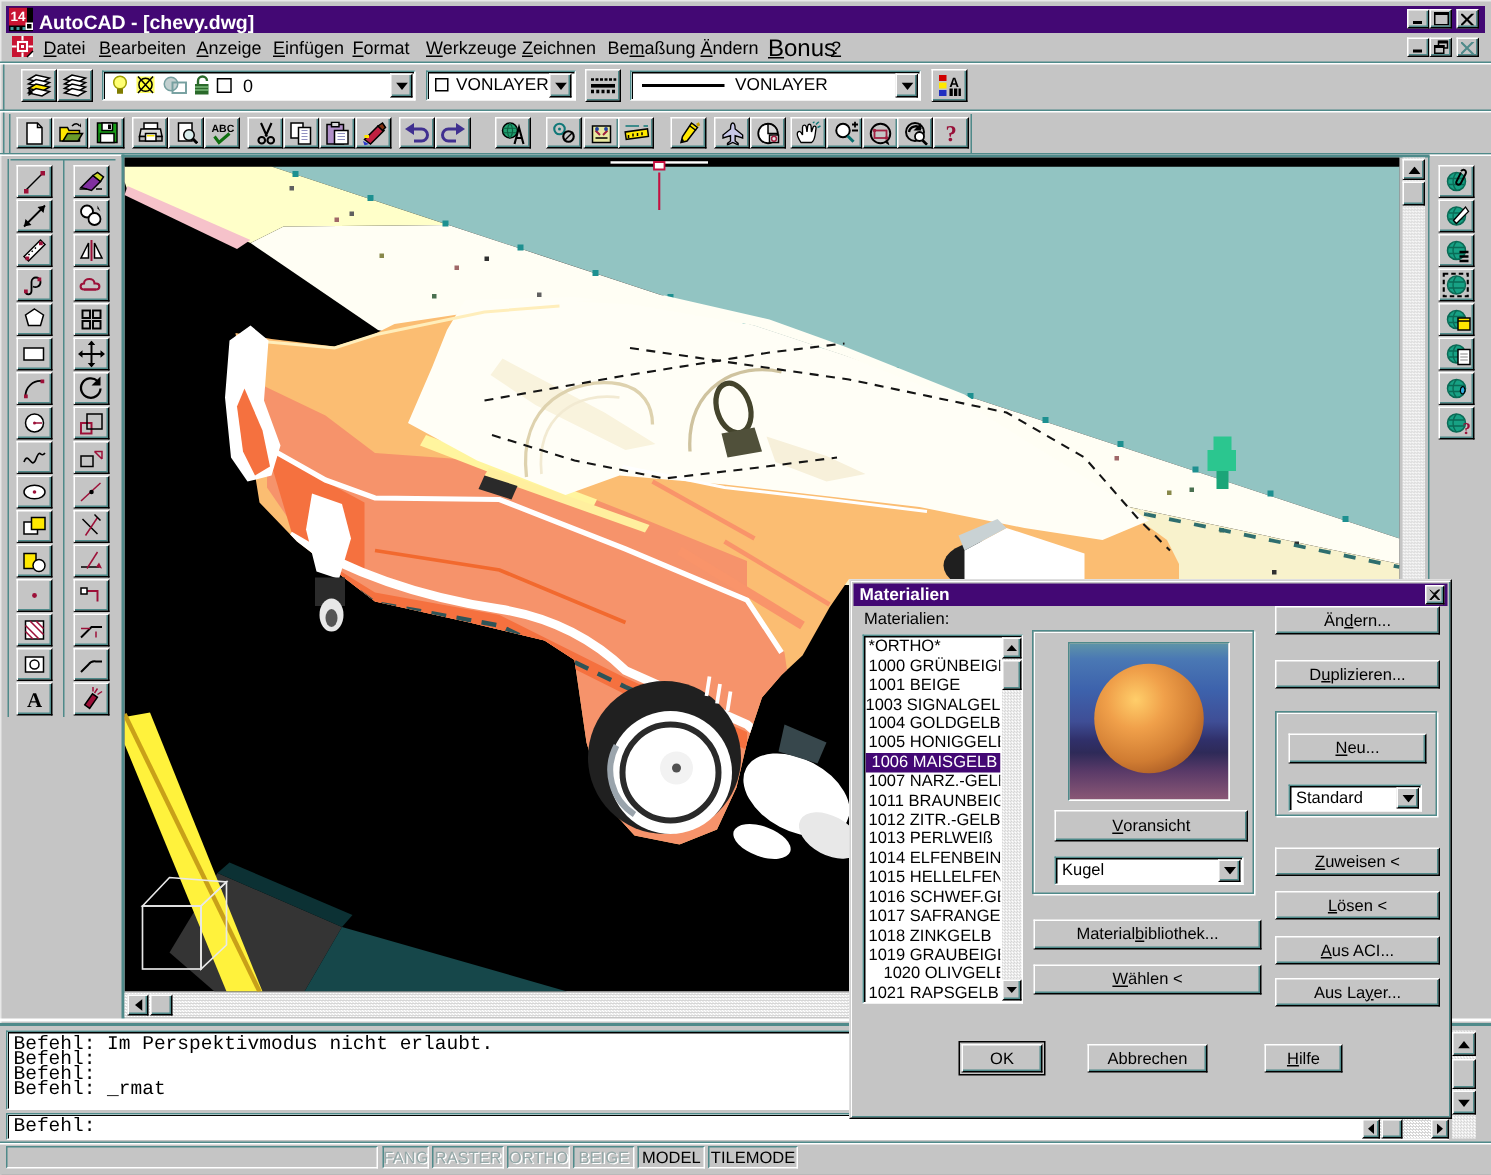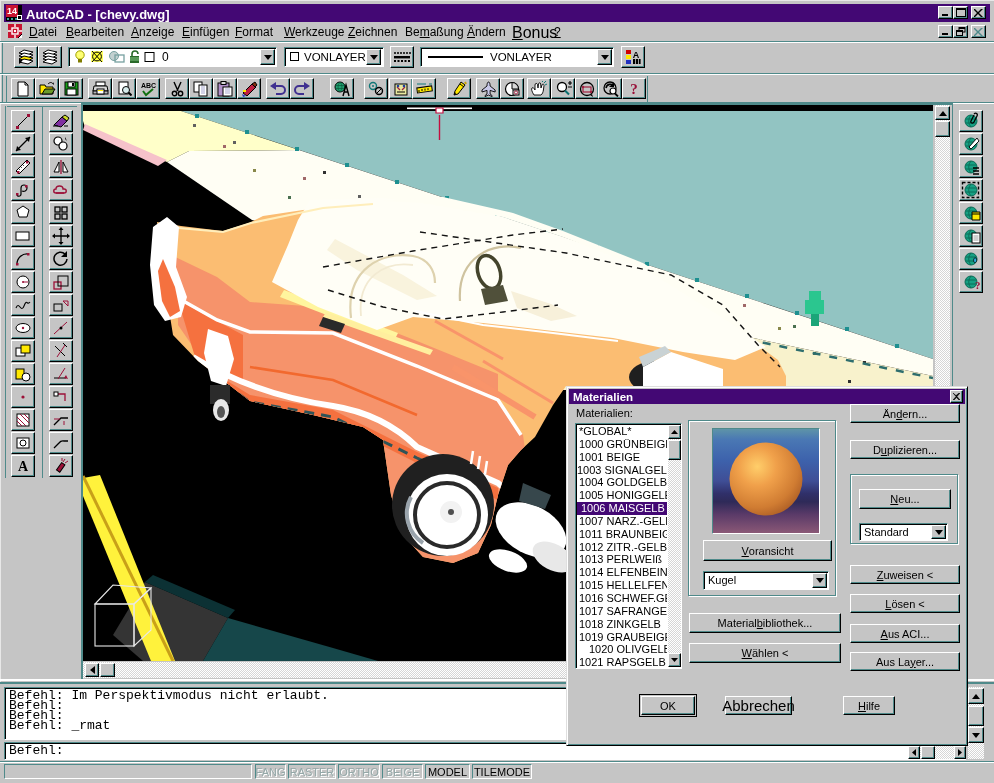--- a/index.html
+++ b/index.html
@@ -805,21 +805,21 @@
 <div class="abs" style="left:569px;top:389px;width:396px;height:15px;background:#430874"></div>
 <div class="abs" style="left:573px;top:391px;font-size:11.5px;font-weight:bold;color:#fff">Materialien</div>
 <div class="btn abs" style="left:950px;top:390px;width:13px;height:13px">
     <svg width="7" height="7" viewBox="0 0 7 7">
       <path d="M0 0l3 2.6L6 0h1L4 3.5 7 7H6L3.5 4.6 1 7H0l3-3.5L0 0z" fill="#000" stroke="#000" stroke-width="0.5"></path>
     </svg>
   </div>
 <div class="abs t11" style="left:576px;top:408px">Materialien:</div>
 <div class="sunk abs" style="left:575px;top:423px;width:107px;height:246px"></div>
 <div class="abs" style="left:577px;top:425px;width:90px;height:242px;overflow:hidden">
-    <div style="height:12.85px;font-size:11px;line-height:12.5px;padding-left:2px;white-space:nowrap;overflow:hidden">*GLOBAL*</div>
+    <div style="height:12.85px;font-size:11px;line-height:12.5px;padding-left:2px;white-space:nowrap;overflow:hidden">*ORTHO*</div>
     <div style="height:12.85px;font-size:11px;line-height:12.5px;padding-left:2px;white-space:nowrap;overflow:hidden">1000 GRÜNBEIGE</div>
     <div style="height:12.85px;font-size:11px;line-height:12.5px;padding-left:2px;white-space:nowrap;overflow:hidden">1001 BEIGE</div>
     <div style="height:12.85px;font-size:11px;line-height:12.5px;padding-left:0;white-space:nowrap;overflow:hidden">1003 SIGNALGEL</div>
     <div style="height:12.85px;font-size:11px;line-height:12.5px;padding-left:2px;white-space:nowrap;overflow:hidden">1004 GOLDGELB</div>
     <div style="height:12.85px;font-size:11px;line-height:12.5px;padding-left:2px;white-space:nowrap;overflow:hidden">1005 HONIGGELE</div>
     <div style="height:12.85px;font-size:11px;line-height:12.5px;padding-left:4px;background:#430874;color:#fff;white-space:nowrap;overflow:hidden">1006 MAISGELB</div>
     <div style="height:12.85px;font-size:11px;line-height:12.5px;padding-left:2px;white-space:nowrap;overflow:hidden">1007 NARZ.-GELE</div>
     <div style="height:12.85px;font-size:11px;line-height:12.5px;padding-left:2px;white-space:nowrap;overflow:hidden">1011 BRAUNBEIG</div>
     <div style="height:12.85px;font-size:11px;line-height:12.5px;padding-left:2px;white-space:nowrap;overflow:hidden">1012 ZITR.-GELB</div>
     <div style="height:12.85px;font-size:11px;line-height:12.5px;padding-left:2px;white-space:nowrap;overflow:hidden">1013 PERLWEIß</div>
@@ -888,13 +888,13 @@
     <svg width="8" height="5" viewBox="0 0 8 5">
       <path d="M0 0h8L4 5z" fill="#000"></path>
     </svg>
   </div>
 <div class="btn abs" style="left:850px;top:565px;width:110px;height:19px;font-size:11px"><u>Z</u>uweisen &lt;</div>
 <div class="btn abs" style="left:850px;top:594px;width:110px;height:19px;font-size:11px"><u>L</u>ösen &lt;</div>
 <div class="btn abs" style="left:850px;top:624px;width:110px;height:19px;font-size:11px"><u>A</u>us ACI...</div>
 <div class="btn abs" style="left:850px;top:652px;width:110px;height:19px;font-size:11px">Aus La<u>y</u>er...</div>
 <div class="abs" style="left:639px;top:694px;width:58px;height:23px;border:1px solid #000"></div>
 <div class="btn abs" style="left:641px;top:696px;width:54px;height:19px;font-size:11px">OK</div>
-<div class="btn abs" style="left:725px;top:696px;width:67px;height:19px;font-size:15px">Abbrechen</div>
+<div class="btn abs" style="left:725px;top:696px;width:80px;height:19px;font-size:11px">Abbrechen</div>
 <div class="btn abs" style="left:843px;top:696px;width:52px;height:19px;font-size:11px"><u>H</u>ilfe</div>
 </body></html>

